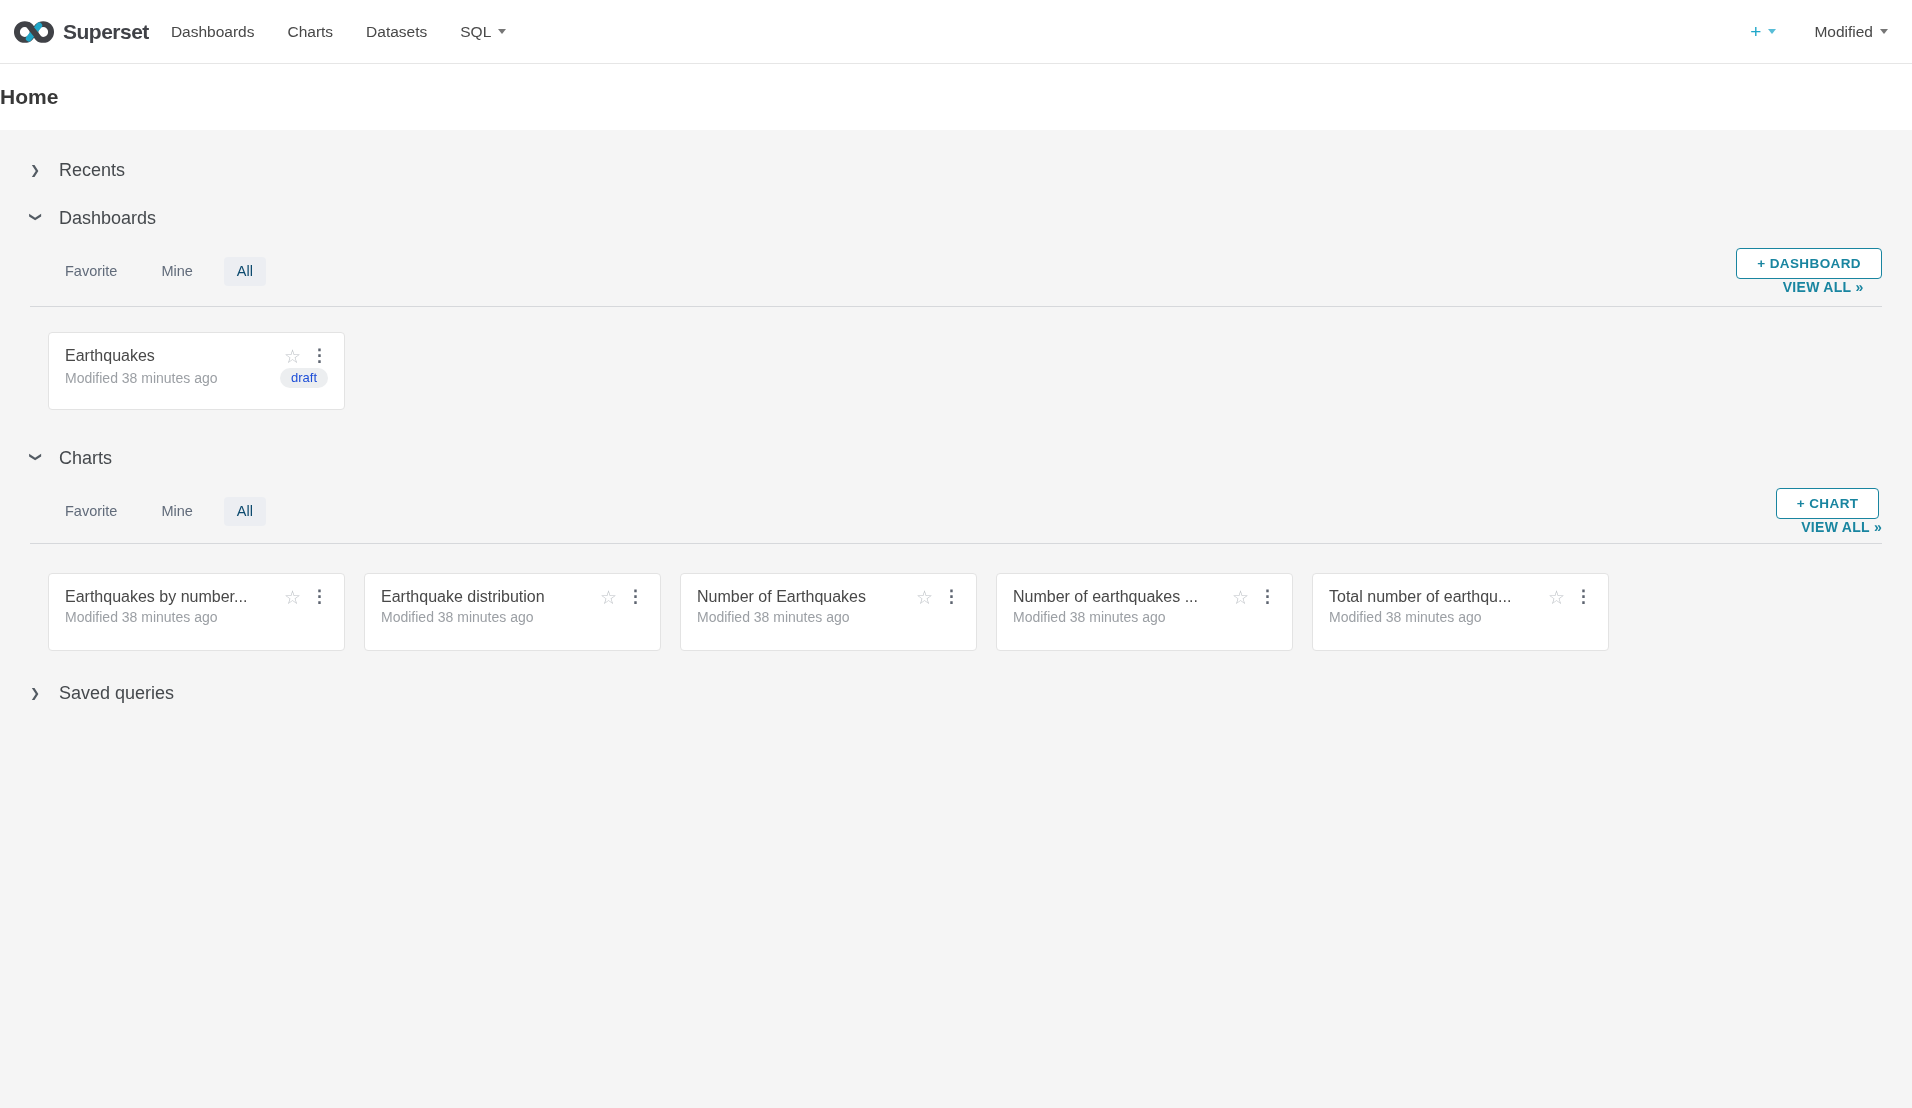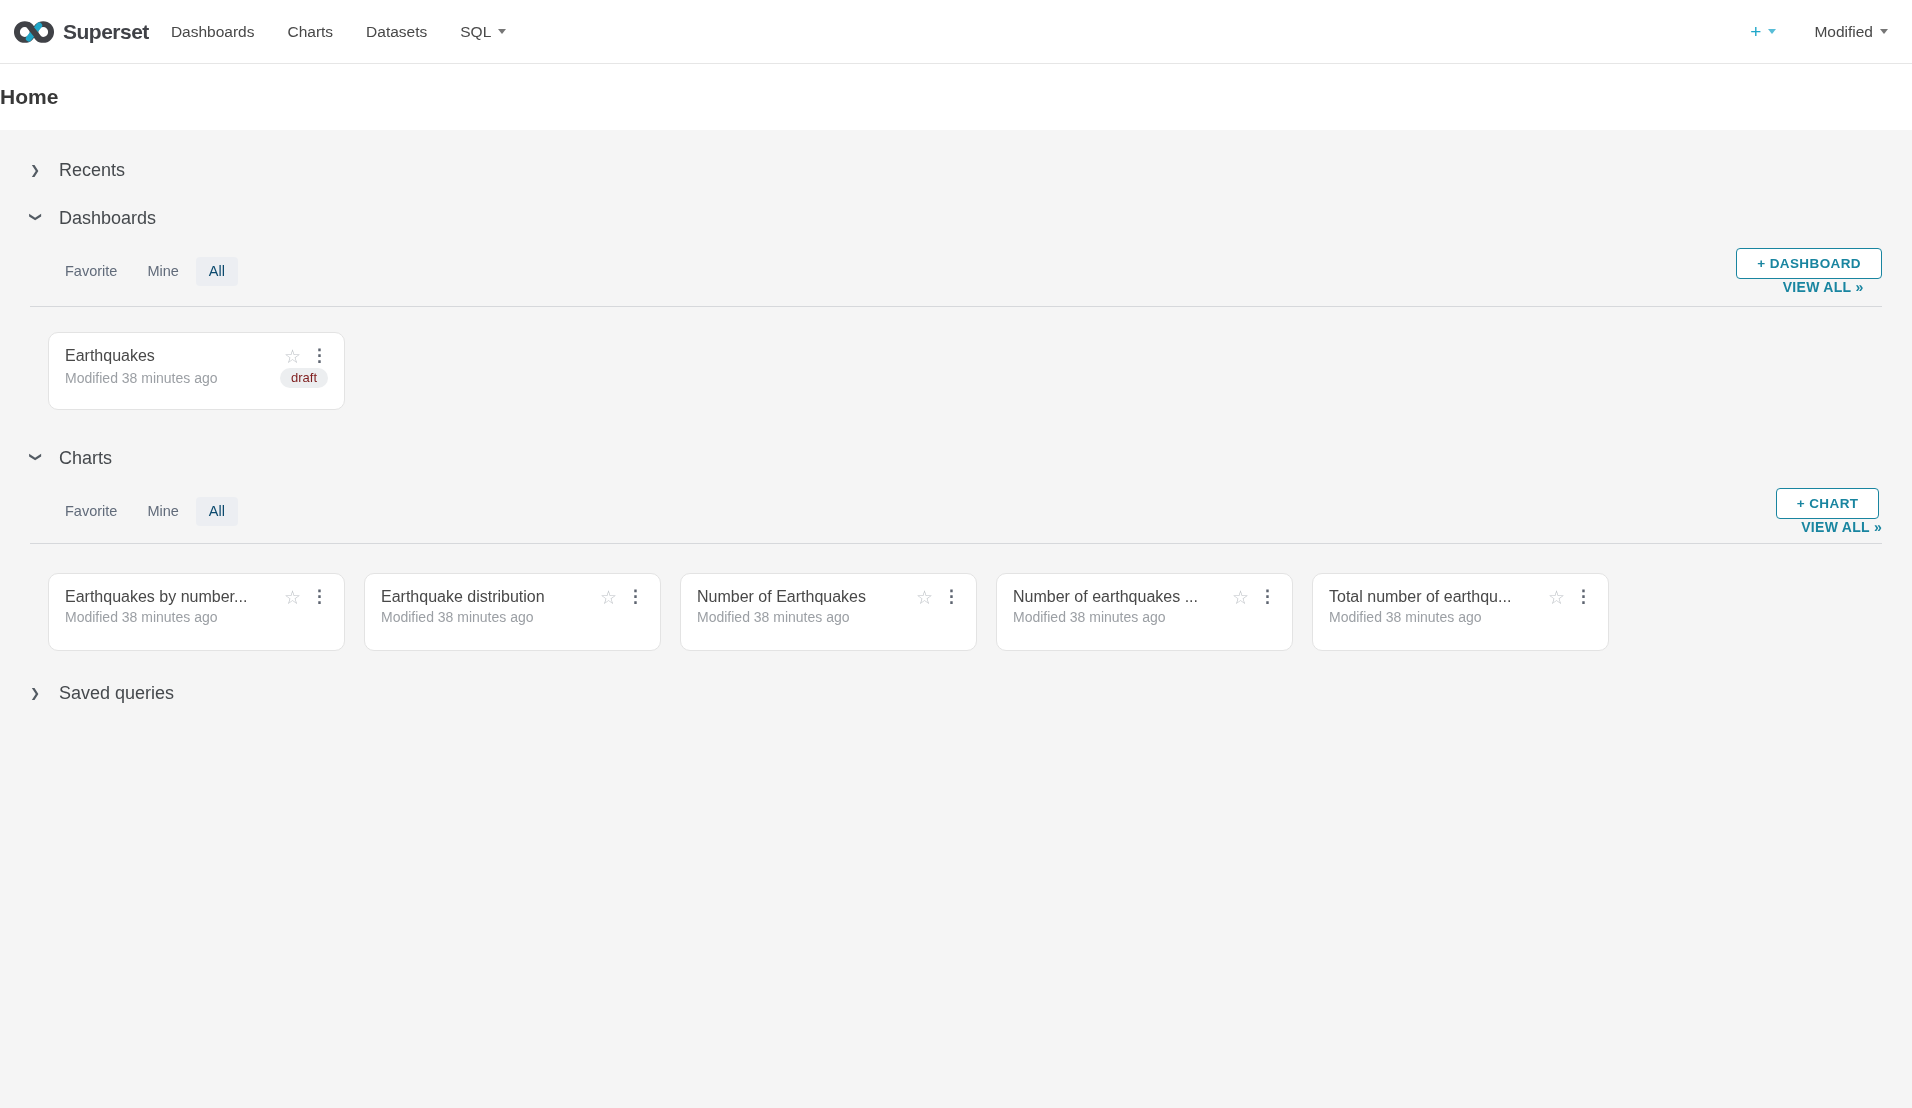--- a/index.html
+++ b/index.html
@@ -45,21 +45,21 @@
   }
   .section-head .label { margin-left: 17px; }
   .chev { font-size: 12px; color: #535b63; display: inline-block; width: 12px; line-height: 12px; }
   .chev.expanded { transform: rotate(90deg); }
   .head-recents   { margin-top: 28px; }
   .head-dashboards{ margin-top: 24px; }
   .head-charts    { margin-top: 36px; }
   .head-saved     { margin-top: 30px; }
 
   .controls-row { margin-top: 26px; height: 30px; display: flex; align-items: center; }
-  .tabs { display: flex; align-items: center; gap: 4px; margin-left: 22px; }
+  .tabs { display: flex; align-items: center; gap: 18px; margin-left: 22px; }
   .tab {
     font-size: 14.5px; color: #616b7a; padding: 7px 13px; border-radius: 4px;
     cursor: pointer; line-height: 15px;
   }
   .tab.active { background: #eceef2; color: #0c4a6e; }
   .actions { margin-left: auto; display: flex; align-items: center; flex-direction: column; }
   .btn-outline {
     background: #fff; border: 1px solid #1985a0; color: #1985a0;
     border-radius: 4px; font-family: "Liberation Sans", sans-serif;
     font-size: 13.5px; font-weight: bold; letter-spacing: 0.4px;
@@ -69,33 +69,33 @@
     color: #1985a0; font-size: 14px; font-weight: bold; letter-spacing: 0.3px;
     text-decoration: none; margin-left: 28px; cursor: pointer;
   }
   .divider { border-top: 1px solid #d6d8db; margin-top: 20px; height: 0; }
   .divider.charts-divider { margin-top: 17px; }
 
   .card-grid { display: flex; gap: 19px; margin-top: 25px; margin-left: 18px; }
   .card-grid.charts-grid { margin-top: 29px; }
   .card {
     width: 297px; height: 78px; background: #fff; border: 1px solid #e3e3e3;
-    border-radius: 10px; padding: 13px 16px 11px 16px; cursor: pointer;
+    border-radius: 4px; padding: 13px 16px 11px 16px; cursor: pointer;
   }
   .card-top { display: flex; align-items: center; }
   .card-title {
     font-size: 16px; color: #484848; flex: 1 1 auto;
     white-space: nowrap; overflow: hidden; line-height: 20px;
   }
   .star { color: #bdc1c6; font-size: 19px; line-height: 19px; margin: 0 10px 0 8px; cursor: pointer; }
   .kebab { color: #5d6470; font-size: 17px; font-weight: bold; line-height: 18px; cursor: pointer; }
   .card-bottom { display: flex; align-items: center; justify-content: space-between; margin-top: 2px; }
   .modified { color: #9b9fa4; font-size: 14px; }
   .badge {
-    background: #eceef0; color: #7f1d1d; font-size: 13px;
+    background: #eceef0; color: #1d4ed8; font-size: 13px;
     padding: 3px 11px; border-radius: 11px; line-height: 14px; text-align: center;
   }
 </style>
 </head>
 <body>
 
 <div class="navbar">
   <div class="logo">
     <svg width="42" height="30" viewBox="0 0 64 40">
       <circle cx="18" cy="20" r="12" fill="none" stroke="#404247" stroke-width="9"></circle>

